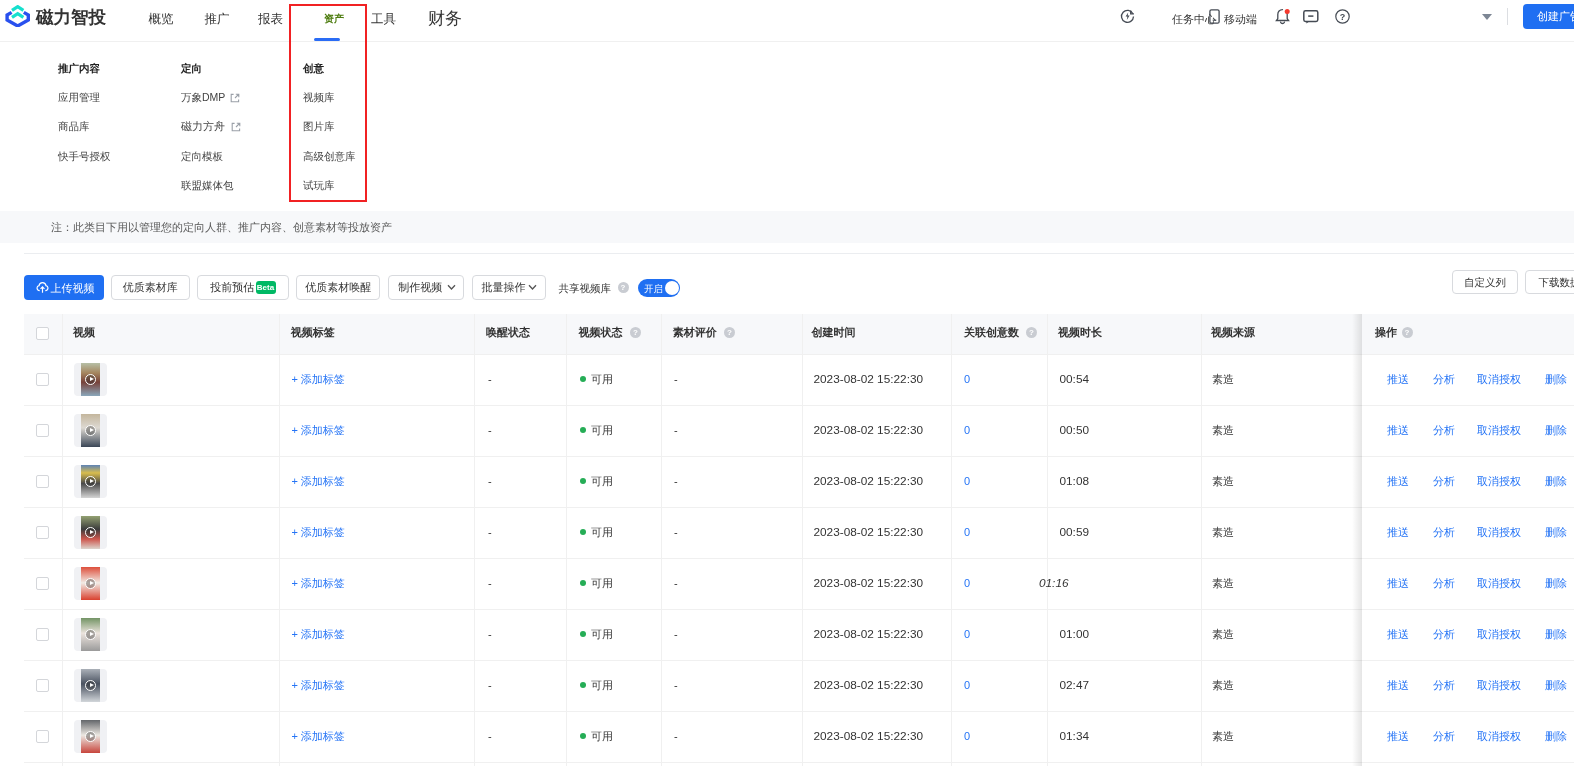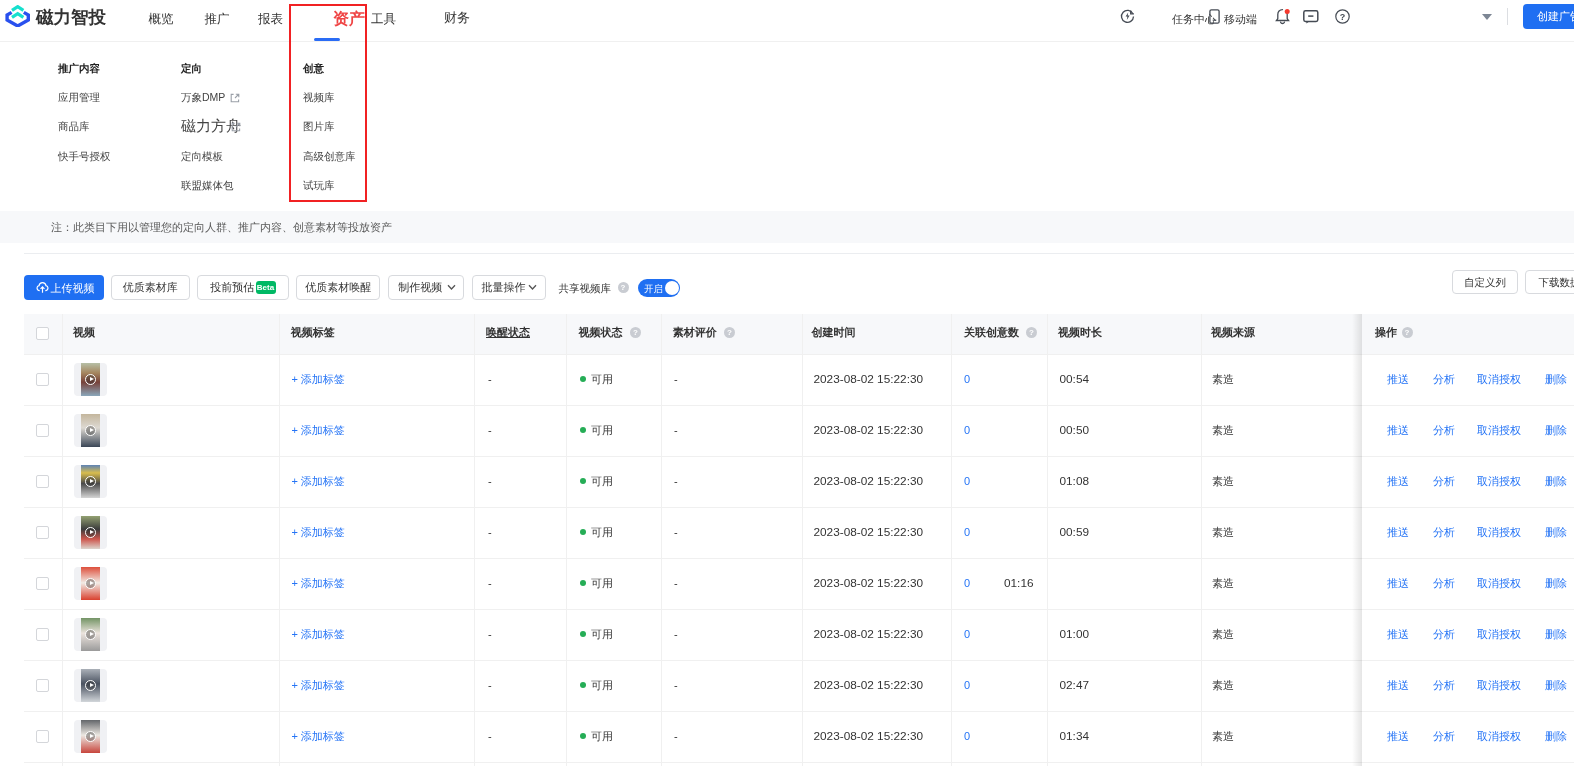--- a/index.html
+++ b/index.html
@@ -23,24 +23,24 @@
 <div class="abs" style="left:0;top:0;width:1574px;height:42px;background:#fff;border-bottom:1px solid #f0f0f0;"></div>
 <svg class="abs" style="left:5px;top:5px;" width="26" height="22" viewBox="0 0 26 22">
 <path d="M7.0 5.4 L12.7 1.7 L18.4 5.4" fill="none" stroke="#16E0CE" stroke-width="3.3"></path>
 <path d="M7.0 12.4 L12.7 8.7 L18.4 12.4" fill="none" stroke="#16E0CE" stroke-width="3.3"></path>
 <path d="M6.6 7.4 L2.1 10.0 L2.1 15.0 L12.7 21.0 L23.3 15.0 L23.3 10.0 L18.8 7.4" fill="none" stroke="#2950EE" stroke-width="3.4"></path>
 </svg>
 <div class="t" style="left:36px;top:6.5px;height:20px;line-height:20px;font-size:17.5px;font-weight:bold;color:#323232;">磁力智投</div>
 <div class="t" style="left:148.5px;top:10px;font-size:12.5px;">概览</div>
 <div class="t" style="left:204.5px;top:10px;font-size:12.5px;">推广</div>
 <div class="t" style="left:258px;top:10px;font-size:12.5px;">报表</div>
-<div class="t" style="left:333px;top:10px;font-size:16px;color:#ef4444;font-weight:bold;">资产</div>
+<div class="t" style="left:324px;top:10px;font-size:10px;color:#4d7c0f;font-weight:bold;">资产</div>
 <div class="abs" style="left:314px;top:38px;width:25.5px;height:3px;background:#2a6cf5;border-radius:2px;"></div>
 <div class="t" style="left:371px;top:10px;font-size:12.5px;">工具</div>
-<div class="t" style="left:444px;top:10px;font-size:13px;font-family:Liberation Mono, monospace;">财务</div>
+<div class="t" style="left:428px;top:10px;font-size:17px;">财务</div>
 <svg class="abs" style="left:1120px;top:9px;" width="15" height="15" viewBox="0 0 15 15">
 <path d="M12.9 4.7 A6 6 0 1 0 13.5 7.5" fill="none" stroke="#454b54" stroke-width="1.3"></path>
 <path d="M10.7 1.6 L10.7 4.9 L13.9 4.9" fill="none" stroke="#454b54" stroke-width="1.3"></path>
 <path d="M8.2 3.4 L5.6 7.6 L7.4 7.6 L6.8 10.9 L9.6 6.6 L7.7 6.6 Z" fill="#454b54"></path>
 </svg>
 <div class="t" style="left:1140px;top:10px;margin-left:32px;">任务中心</div>
 <svg class="abs" style="left:1209px;top:9px;" width="11" height="15" viewBox="0 0 11 15">
 <rect x="0.9" y="0.8" width="9.2" height="13.4" rx="1.5" fill="none" stroke="#454b54" stroke-width="1.3"></rect>
 <line x1="3.7" y1="11.2" x2="7.3" y2="11.2" stroke="#454b54" stroke-width="1.2"></line>
 </svg>
@@ -62,21 +62,21 @@
 <div class="abs" style="left:1482px;top:14px;width:0;height:0;border-left:5px solid transparent;border-right:5px solid transparent;border-top:6px solid #7d8694;"></div>
 <div class="abs" style="left:1507px;top:8px;width:1px;height:17px;background:#dcdee2;"></div>
 <div class="abs" style="left:1523px;top:4px;width:78px;height:25px;background:#1f6ff2;border-radius:4px;color:#fff;font-size:11px;line-height:25px;padding-left:14px;">创建广告</div>
 <div class="abs" style="left:0;top:43px;width:1574px;height:168px;background:#fff;"></div>
 <div class="t" style="left:58px;top:59.2px;font-size:10.5px;font-weight:bold;color:#1f1f1f;">推广内容</div>
 <div class="t" style="left:58px;top:88.4px;font-size:10.5px;color:#434343;">应用管理</div>
 <div class="t" style="left:58px;top:117.4px;font-size:10.5px;color:#434343;">商品库</div>
 <div class="t" style="left:58px;top:146.5px;font-size:10.5px;color:#434343;">快手号授权</div>
 <div class="t" style="left:181px;top:59.2px;font-size:10.5px;font-weight:bold;color:#1f1f1f;">定向</div>
 <div class="t" style="left:181px;top:88.4px;font-size:10.5px;color:#434343;">万象DMP</div>
-<div class="t" style="left:181px;top:117.4px;font-size:15px;color:#434343;">磁力方舟</div>
+<div class="t" style="left:181px;top:117.4px;font-size:11px;color:#434343;">磁力方舟</div>
 <div class="t" style="left:181px;top:146.5px;font-size:10.5px;color:#434343;">定向模板</div>
 <div class="t" style="left:181px;top:175.5px;font-size:10.5px;color:#434343;">联盟媒体包</div>
 <svg class="abs" style="left:229.5px;top:93px;" width="10" height="10" viewBox="0 0 10 10">
 <path d="M3.6 1.4 L1.2 1.4 L1.2 8.8 L8.6 8.8 L8.6 6.4" fill="none" stroke="#9aa0a8" stroke-width="1.1"></path>
 <path d="M5.8 1.2 L8.8 1.2 L8.8 4.2 M8.8 1.2 L5.0 5.0" fill="none" stroke="#9aa0a8" stroke-width="1.1"></path>
 </svg>
 <svg class="abs" style="left:230.5px;top:122px;" width="10" height="10" viewBox="0 0 10 10">
 <path d="M3.6 1.4 L1.2 1.4 L1.2 8.8 L8.6 8.8 L8.6 6.4" fill="none" stroke="#9aa0a8" stroke-width="1.1"></path>
 <path d="M5.8 1.2 L8.8 1.2 L8.8 4.2 M8.8 1.2 L5.0 5.0" fill="none" stroke="#9aa0a8" stroke-width="1.1"></path>
 </svg>
@@ -129,21 +129,21 @@
 <div class="hline" style="left:24px;top:456px;width:1550px;"></div>
 <div class="hline" style="left:24px;top:507px;width:1550px;"></div>
 <div class="hline" style="left:24px;top:558px;width:1550px;"></div>
 <div class="hline" style="left:24px;top:609px;width:1550px;"></div>
 <div class="hline" style="left:24px;top:660px;width:1550px;"></div>
 <div class="hline" style="left:24px;top:711px;width:1550px;"></div>
 <div class="hline" style="left:24px;top:762px;width:1550px;"></div>
 <div class="abs" style="left:36px;top:327px;width:13px;height:13px;border:1px solid #d4d6da;border-radius:2px;background:#fff;"></div>
 <div class="t" style="left:73px;top:323px;font-weight:bold;">视频</div>
 <div class="t" style="left:290.8px;top:323px;font-weight:bold;">视频标签</div>
-<div class="t" style="left:486px;top:323px;font-weight:bold;text-decoration:underline;">唤醒状态</div>
+<div class="t" style="left:486px;top:323px;font-weight:bold;">唤醒状态</div>
 <div class="t" style="left:578.5px;top:323px;font-weight:bold;">视频状态</div>
 <div class="qmark" style="left:630px;top:327px;">?</div>
 <div class="t" style="left:672.7px;top:323px;font-weight:bold;">素材评价</div>
 <div class="qmark" style="left:724px;top:327px;">?</div>
 <div class="t" style="left:811.4px;top:323px;font-weight:bold;">创建时间</div>
 <div class="t" style="left:964px;top:323px;font-weight:bold;">关联创意数</div>
 <div class="qmark" style="left:1026px;top:327px;">?</div>
 <div class="t" style="left:1058px;top:323px;font-weight:bold;">视频时长</div>
 <div class="t" style="left:1211px;top:323px;font-weight:bold;">视频来源</div>
 <div class="abs" style="left:1352px;top:314px;width:10px;height:452px;background:linear-gradient(to left, rgba(0,0,0,0.10), rgba(0,0,0,0));"></div>
@@ -226,21 +226,21 @@
 <div class="abs" style="left:81px;top:567.0px;width:19px;height:33px;background:linear-gradient(180deg,#dd4f3c 0%,#f2ece6 48%,#d9412f 100%);"></div>
 <div class="abs" style="left:85px;top:578.0px;width:11px;height:11px;border:1.4px solid #fff;border-radius:50%;background:rgba(40,40,40,0.35);"></div>
 <div class="abs" style="left:89.8px;top:581.0px;width:0;height:0;border-left:4px solid #fff;border-top:2.6px solid transparent;border-bottom:2.6px solid transparent;"></div>
 <div class="t blue" style="left:291.4px;top:573.5px;">+ 添加标签</div>
 <div class="t" style="left:488px;top:573.5px;">-</div>
 <div class="abs" style="left:579.5px;top:580.0px;width:6px;height:6px;border-radius:50%;background:#25ad56;"></div>
 <div class="t" style="left:591px;top:573.5px;">可用</div>
 <div class="t" style="left:674px;top:573.5px;">-</div>
 <div class="t" style="left:813.5px;top:573.5px;font-size:11.8px;">2023-08-02 15:22:30</div>
 <div class="t blue" style="left:964px;top:573.5px;">0</div>
-<div class="t" style="left:1004px;top:573.5px;font-size:11.8px;">01:16</div>
+<div class="t" style="left:1039px;top:573.5px;font-size:11.8px;font-style:italic;">01:16</div>
 <div class="t" style="left:1212px;top:573.5px;">素造</div>
 <div class="t blue" style="left:1387px;top:573.5px;">推送</div>
 <div class="t blue" style="left:1433px;top:573.5px;">分析</div>
 <div class="t blue" style="left:1477px;top:573.5px;">取消授权</div>
 <div class="t blue" style="left:1545px;top:573.5px;">删除</div>
 <div class="abs" style="left:36px;top:628.0px;width:13px;height:13px;border:1px solid #d4d6da;border-radius:2px;background:#fff;"></div>
 <div class="abs" style="left:74px;top:618.0px;width:33px;height:33px;background:#f0f1f4;border-radius:4px;"></div>
 <div class="abs" style="left:81px;top:618.0px;width:19px;height:33px;background:linear-gradient(180deg,#739465 0%,#ece4de 46%,#9a9a9a 100%);"></div>
 <div class="abs" style="left:85px;top:629.0px;width:11px;height:11px;border:1.4px solid #fff;border-radius:50%;background:rgba(40,40,40,0.35);"></div>
 <div class="abs" style="left:89.8px;top:632.0px;width:0;height:0;border-left:4px solid #fff;border-top:2.6px solid transparent;border-bottom:2.6px solid transparent;"></div>

